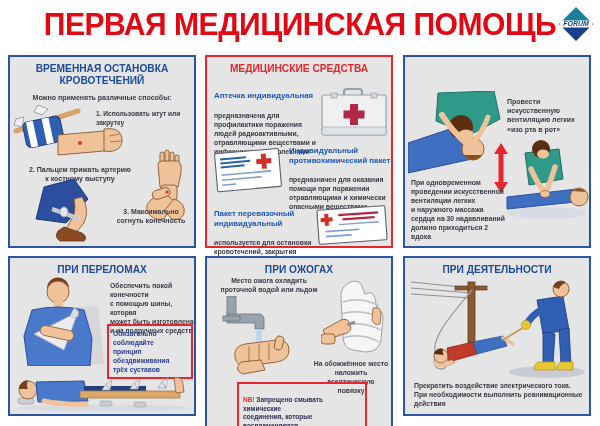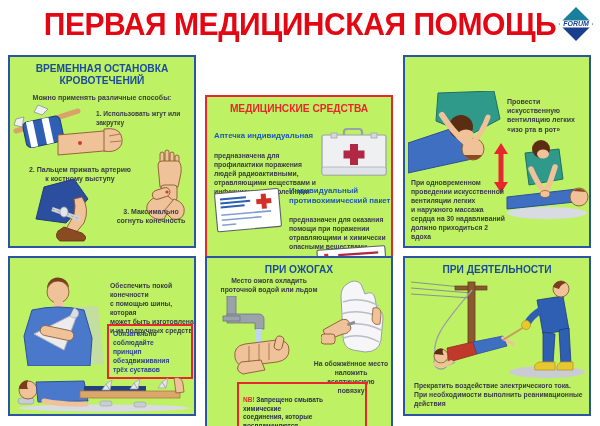--- a/index.html
+++ b/index.html
@@ -7,22 +7,22 @@
     width:600px;height:426px;background:#ffffff;position:relative;overflow:hidden;
     font-family:"Liberation Sans","DejaVu Sans",sans-serif;
   }
   .poster{position:absolute;inset:0;padding-left:33px;}
   .main-title{
     position:absolute;left:0;right:0;top:7px;text-align:center;
     font-size:31px;font-weight:bold;letter-spacing:-0.5px;color:#e30613;
     transform:scaleX(0.97);
   }
   .logo{position:absolute;top:6px;right:6px;width:36px;height:36px;}
-  .panel{position:absolute;background:#bef264;border:2px solid #2b55a3;box-sizing:border-box;}
-  .panel.red-border{border-color:#e8262d;margin-top:40px;}
+  .panel{position:absolute;background:#e5e5e5;border:2px solid #2b55a3;box-sizing:border-box;}
+  .panel.red-border{border-color:#e8262d;}
   .p-title{
     position:absolute;left:2px;right:2px;top:6px;text-align:center;
     font-weight:bold;color:#1c4b9c;font-size:10.2px;line-height:1.2;white-space:pre-line;
   }
   .p-title.red{color:#e8262d;}
   .txt{
     position:absolute;font-size:7px;font-weight:bold;color:#3a3a46;
     line-height:1.32;white-space:pre-line;
   }
   .txt.center{text-align:center;}
@@ -143,20 +143,25 @@
           <rect x="8" y="37" width="14" height="1.6" fill="#7f9fd0"></rect>
         </g>
       </svg>
     </div>
     <div class="txt" style="left:82px;top:80px;width:102px;font-size:6.8px;">
       <span class="blue-name">Индивидуальный
 противохимический пакет</span>
       <span class="desc">предназначен для оказания помощи при поражении отравляющими  и химически опасными веществами</span>
     </div>
 
+    <div class="txt" style="left:7px;top:143px;width:100px;font-size:6.8px;">
+      <span class="blue-name">Пакет перевязочный
+индивидуальный</span>
+      <span class="desc">используется для остановки кровотечений, закрытия ожогов и ран</span>
+    </div>
     <div class="ill" style="left:108px;top:146px;">
       <svg width="74" height="44" viewBox="0 0 74 44">
         <g transform="rotate(-4 37 22)">
           <rect x="3" y="5" width="68" height="34" rx="1.5" fill="#ffffff" stroke="#5a5f66" stroke-width="1.1"></rect>
           <rect x="10" y="9" width="4" height="12" fill="#d22f27"></rect>
           <rect x="6" y="13" width="12" height="4" fill="#d22f27"></rect>
           <rect x="24" y="10" width="40" height="2.4" fill="#b22744"></rect>
           <rect x="28" y="14.5" width="32" height="2.4" fill="#b22744"></rect>
           <rect x="24" y="20" width="40" height="1.4" fill="#7f9fd0"></rect>
           <rect x="10" y="26" width="34" height="1.6" fill="#7f9fd0"></rect>
@@ -207,20 +212,21 @@
 
     <div class="txt" style="left:6px;top:122px;width:96px;font-size:6.8px;">При одновременном
 проведении искусственной
 вентиляции легких
 и наружного массажа
 сердца на 30 надавливаний
 должно приходиться 2 вдоха</div>
   </div>
 
   <div class="panel" style="left:8px;top:256px;width:188px;height:160px;">
+    <div class="p-title">ПРИ ПЕРЕЛОМАХ</div>
 
     <div class="ill" style="left:6px;top:18px;">
       <svg width="90" height="90" viewBox="0 0 90 90">
         <polygon points="30,32 82,30 88,88 36,90" fill="#c9ccd2" opacity="0.55"></polygon>
         <circle cx="42" cy="16" r="11" fill="#f0c29a" stroke="#8a5a30" stroke-width="0.9"></circle>
         <path d="M31,13 a11,11 0 0 1 22,-1 q-4,-7 -11,-7 q-8,0 -11,8 Z" fill="#7a3e1e"></path>
         <rect x="38" y="25" width="9" height="6" fill="#f0c29a"></rect>
         <path d="M16,34 Q42,28 68,34 L76,62 L74,90 L12,90 L8,60 Z" fill="#4a79cc" stroke="#2b4f9e" stroke-width="1"></path>
         <polygon points="62,36 18,58 48,74" fill="#ececef" stroke="#b4b5bc" stroke-width="1"></polygon>
         <rect x="24" y="52" width="34" height="10" rx="5" transform="rotate(12 41 57)" fill="#f0c29a" stroke="#8a5a30" stroke-width="0.8"></rect>

